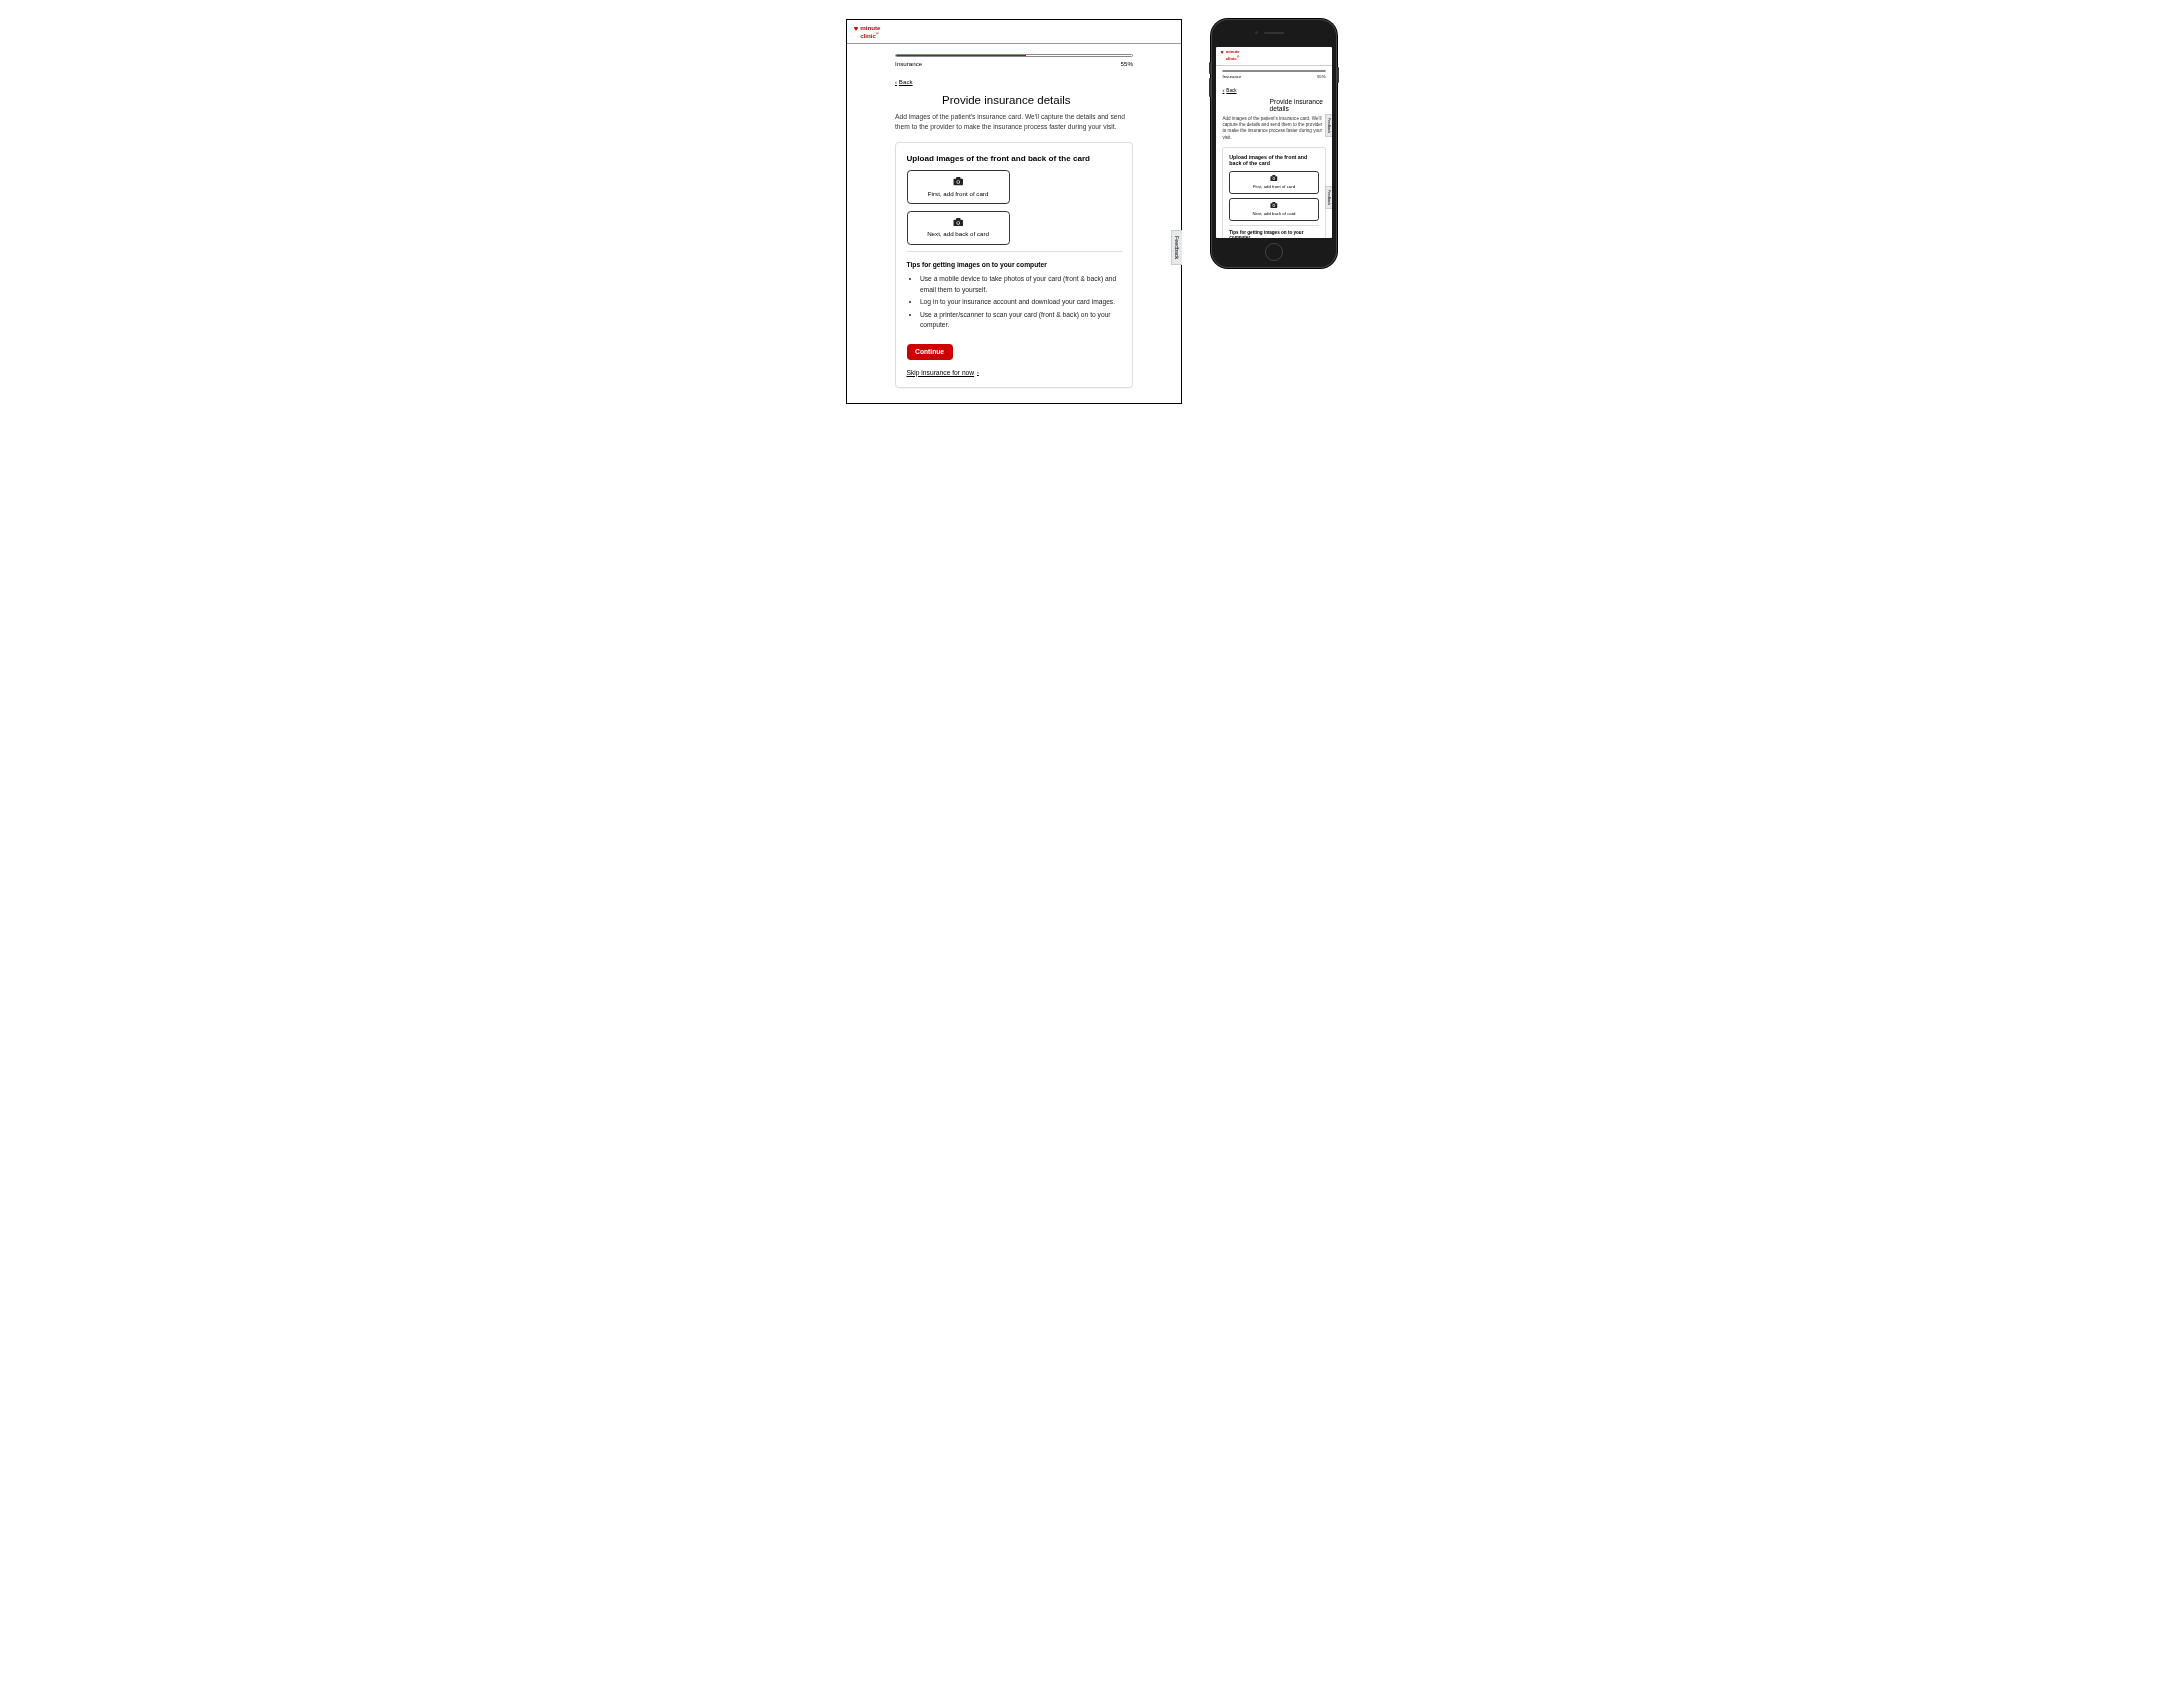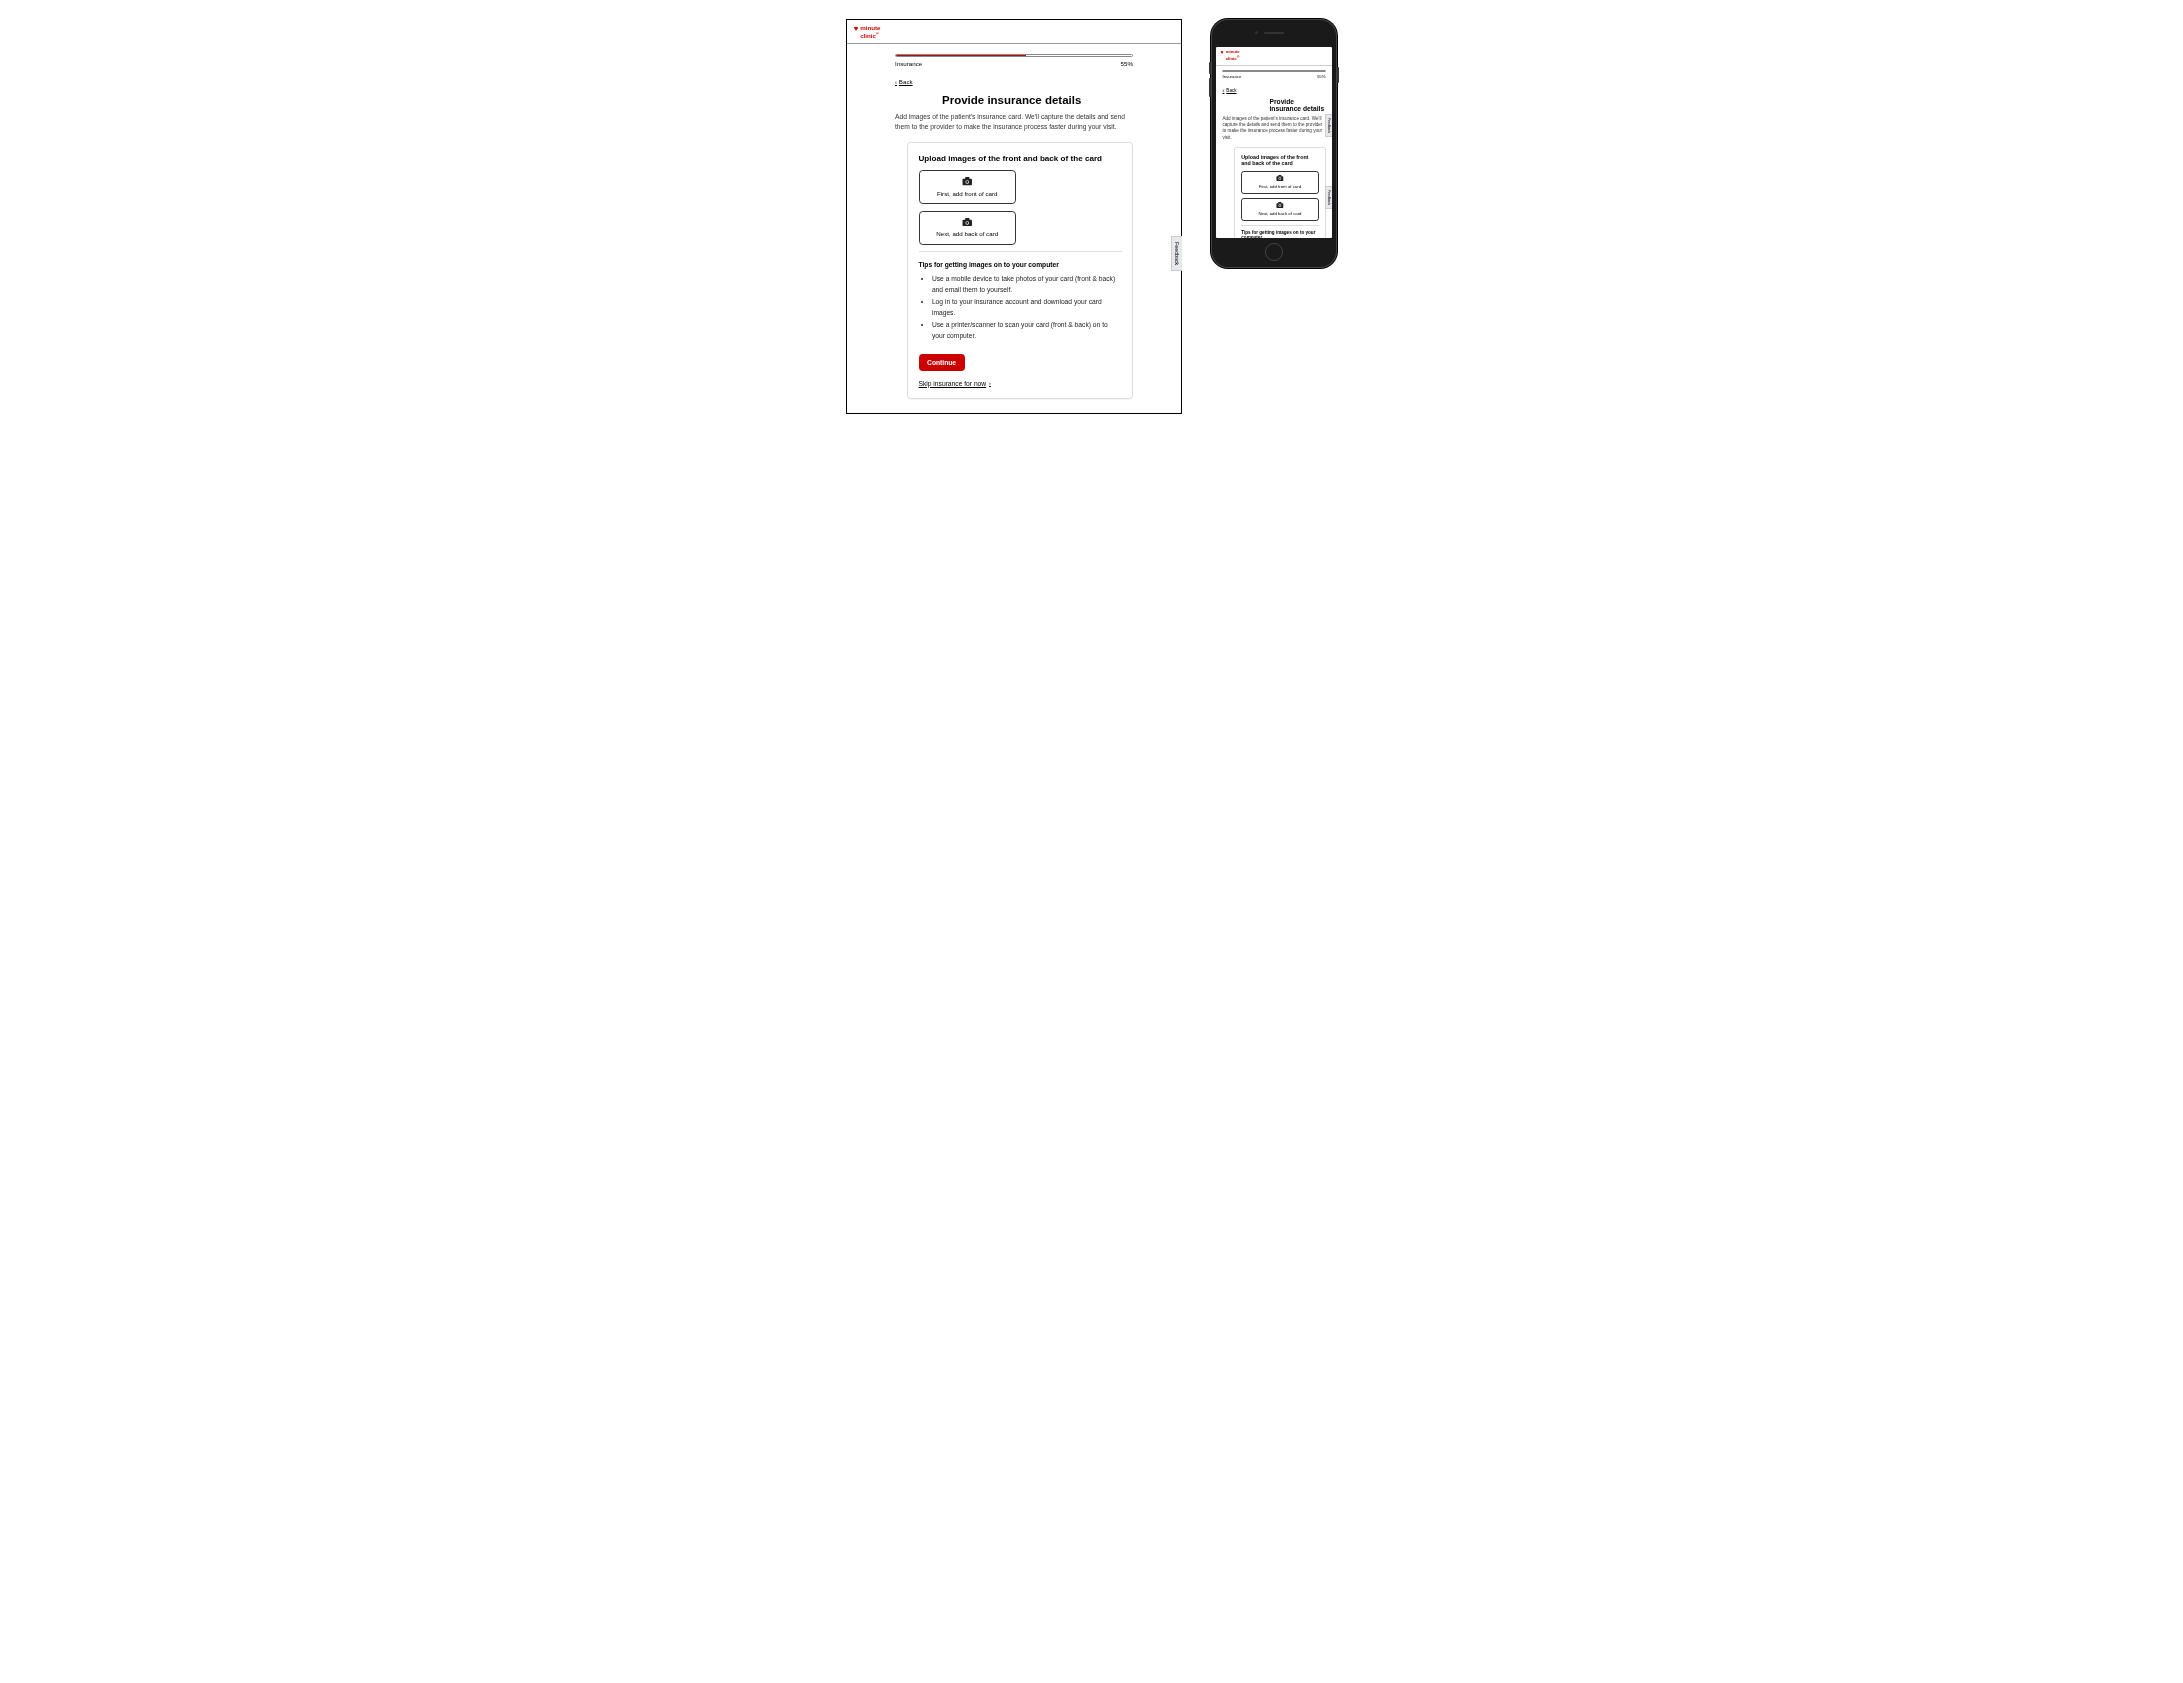--- a/index.html
+++ b/index.html
@@ -35,27 +35,26 @@
   .progress-wrap { margin-bottom:2.9px; }
   .progress-track {
     width:100%; height:2.9px; background:#fff; border:0.5px solid #888; border-radius:1.4px; overflow:hidden;
   }
   .progress-fill { height:100%; background:#cc0000; width:55%; }
   .progress-labels { display:flex; justify-content:space-between; font-size:6.2px; margin-top:2.9px; }
 
   .back-link { display:inline-flex; align-items:center; gap:1.9px; font-size:6.2px; margin:8.6px 0; text-decoration:underline; cursor:pointer; }
   .chevron-left { font-size:5.8px; display:inline-block; text-decoration:none; }
 
-  .page-title { font-size:11.5px; font-weight:700; margin-bottom:5.8px;padding-left:47px; }
+  .page-title { font-size:11.5px; font-weight:400; margin-bottom:5.8px;padding-left:47px; }
   .page-desc { font-size:6.7px; line-height:1.5; color:#333; margin-bottom:10.5px; }
 
   .card {
     border:0.5px solid #ddd; border-radius:3.8px; padding:10.5px;
     box-shadow: 0 0.5px 1.4px rgba(0,0,0,0.05);
-    margin-left: 12px;
   }
   .card h2 { font-size:8.1px; font-weight:700; margin-bottom:7.7px; }
 
   .upload-btn {
     width:48%; border:0.5px solid #333; border-radius:3.8px;
     background:#fff; padding:5.8px 3.8px 6.7px; margin-bottom:6.7px;
     display:flex; flex-direction:column; align-items:center; gap:3.8px;
     cursor:pointer; font-size:6.2px;
   }
   .camera-icon { width:10.5px; height:8.6px; }

